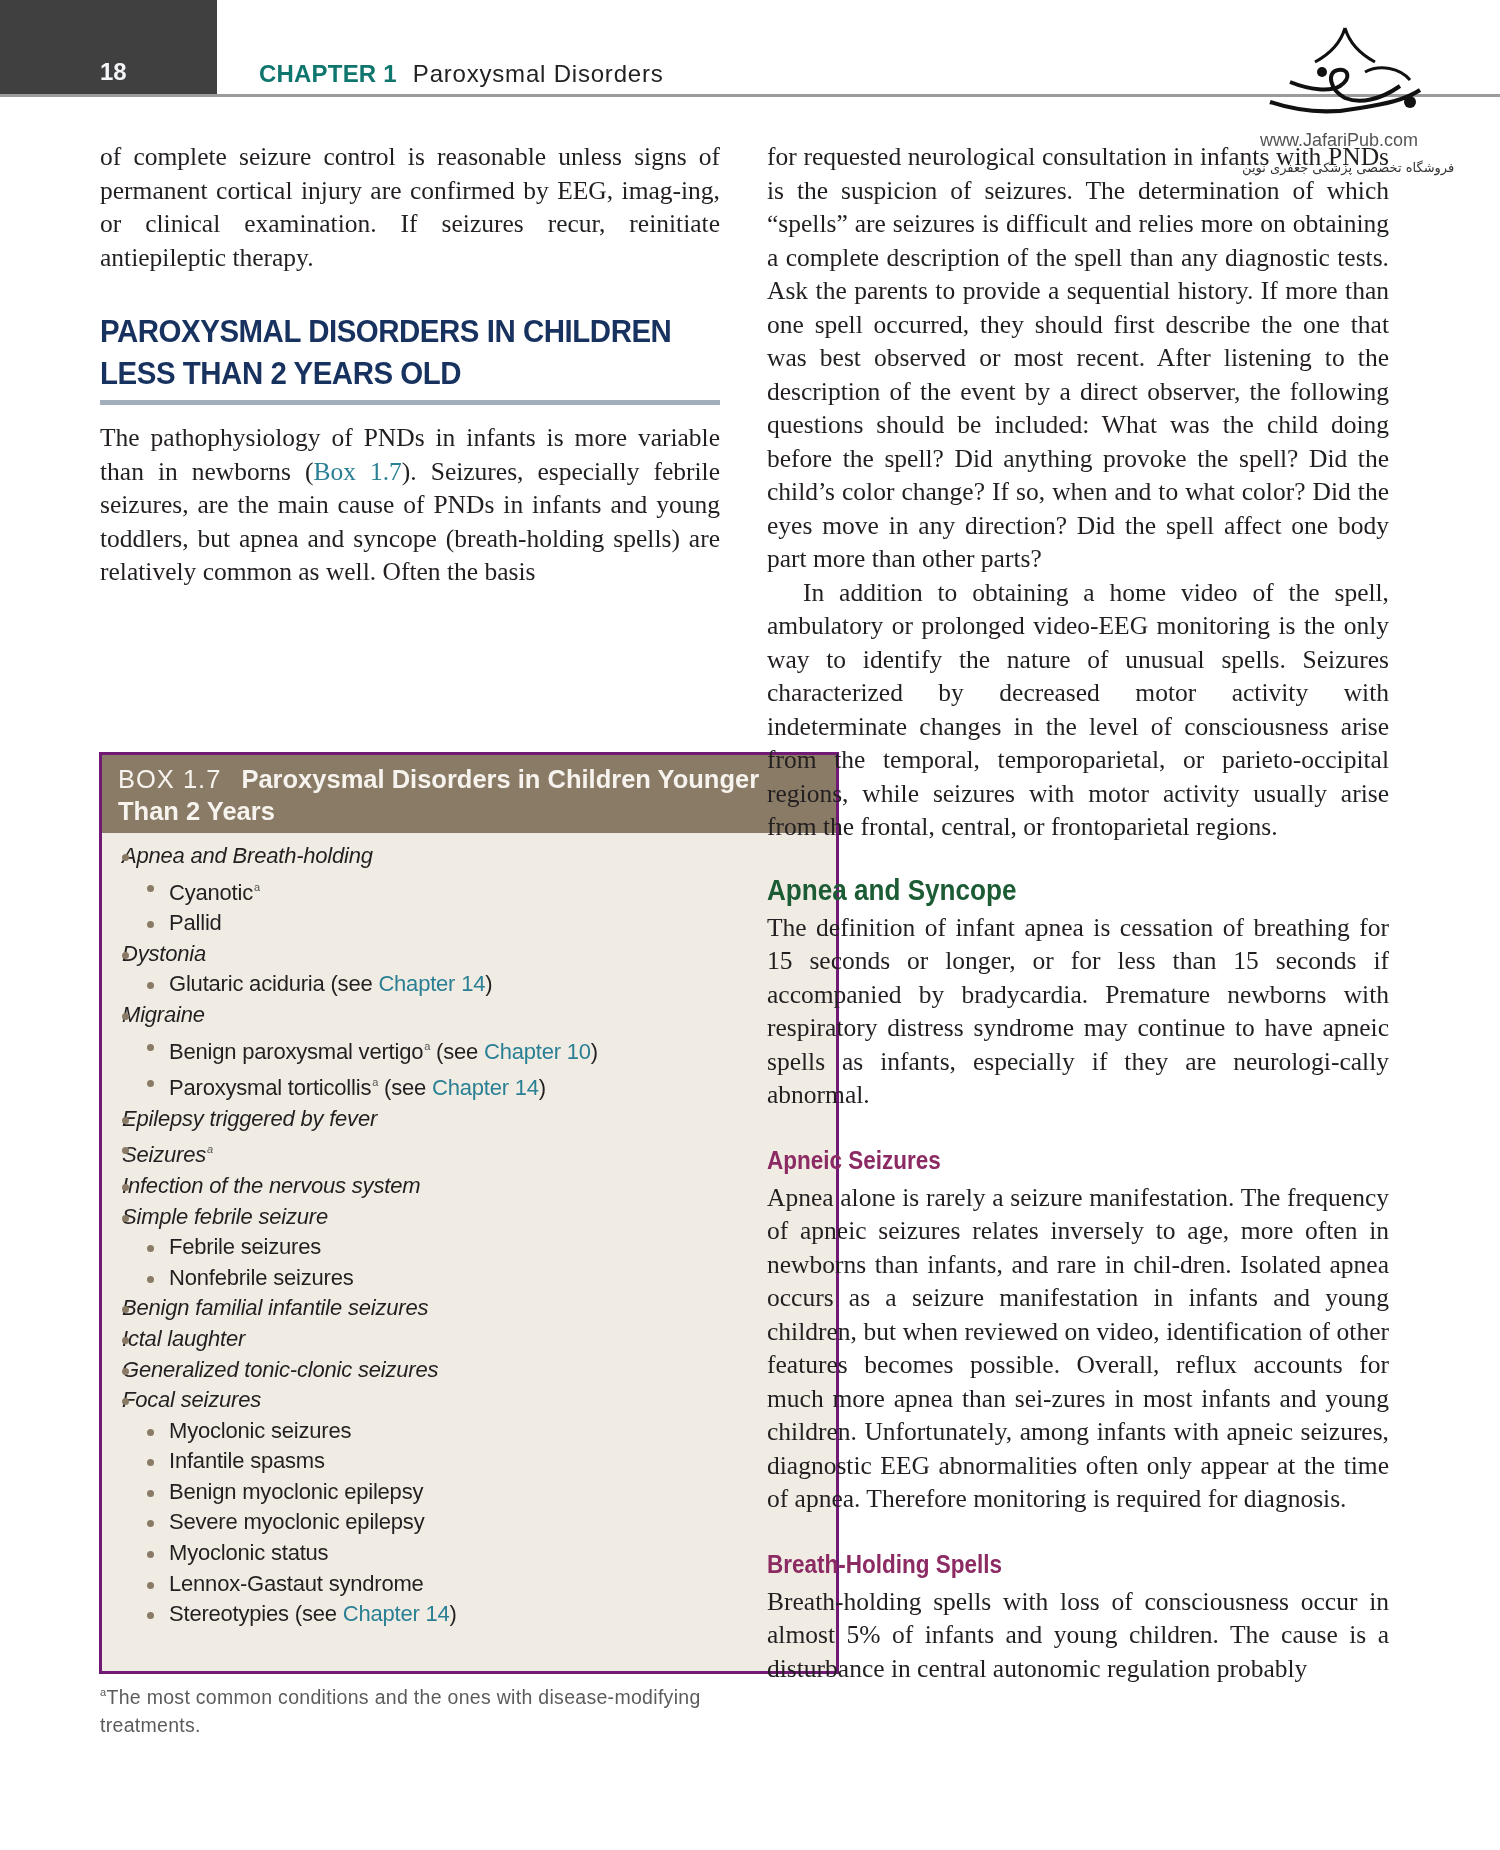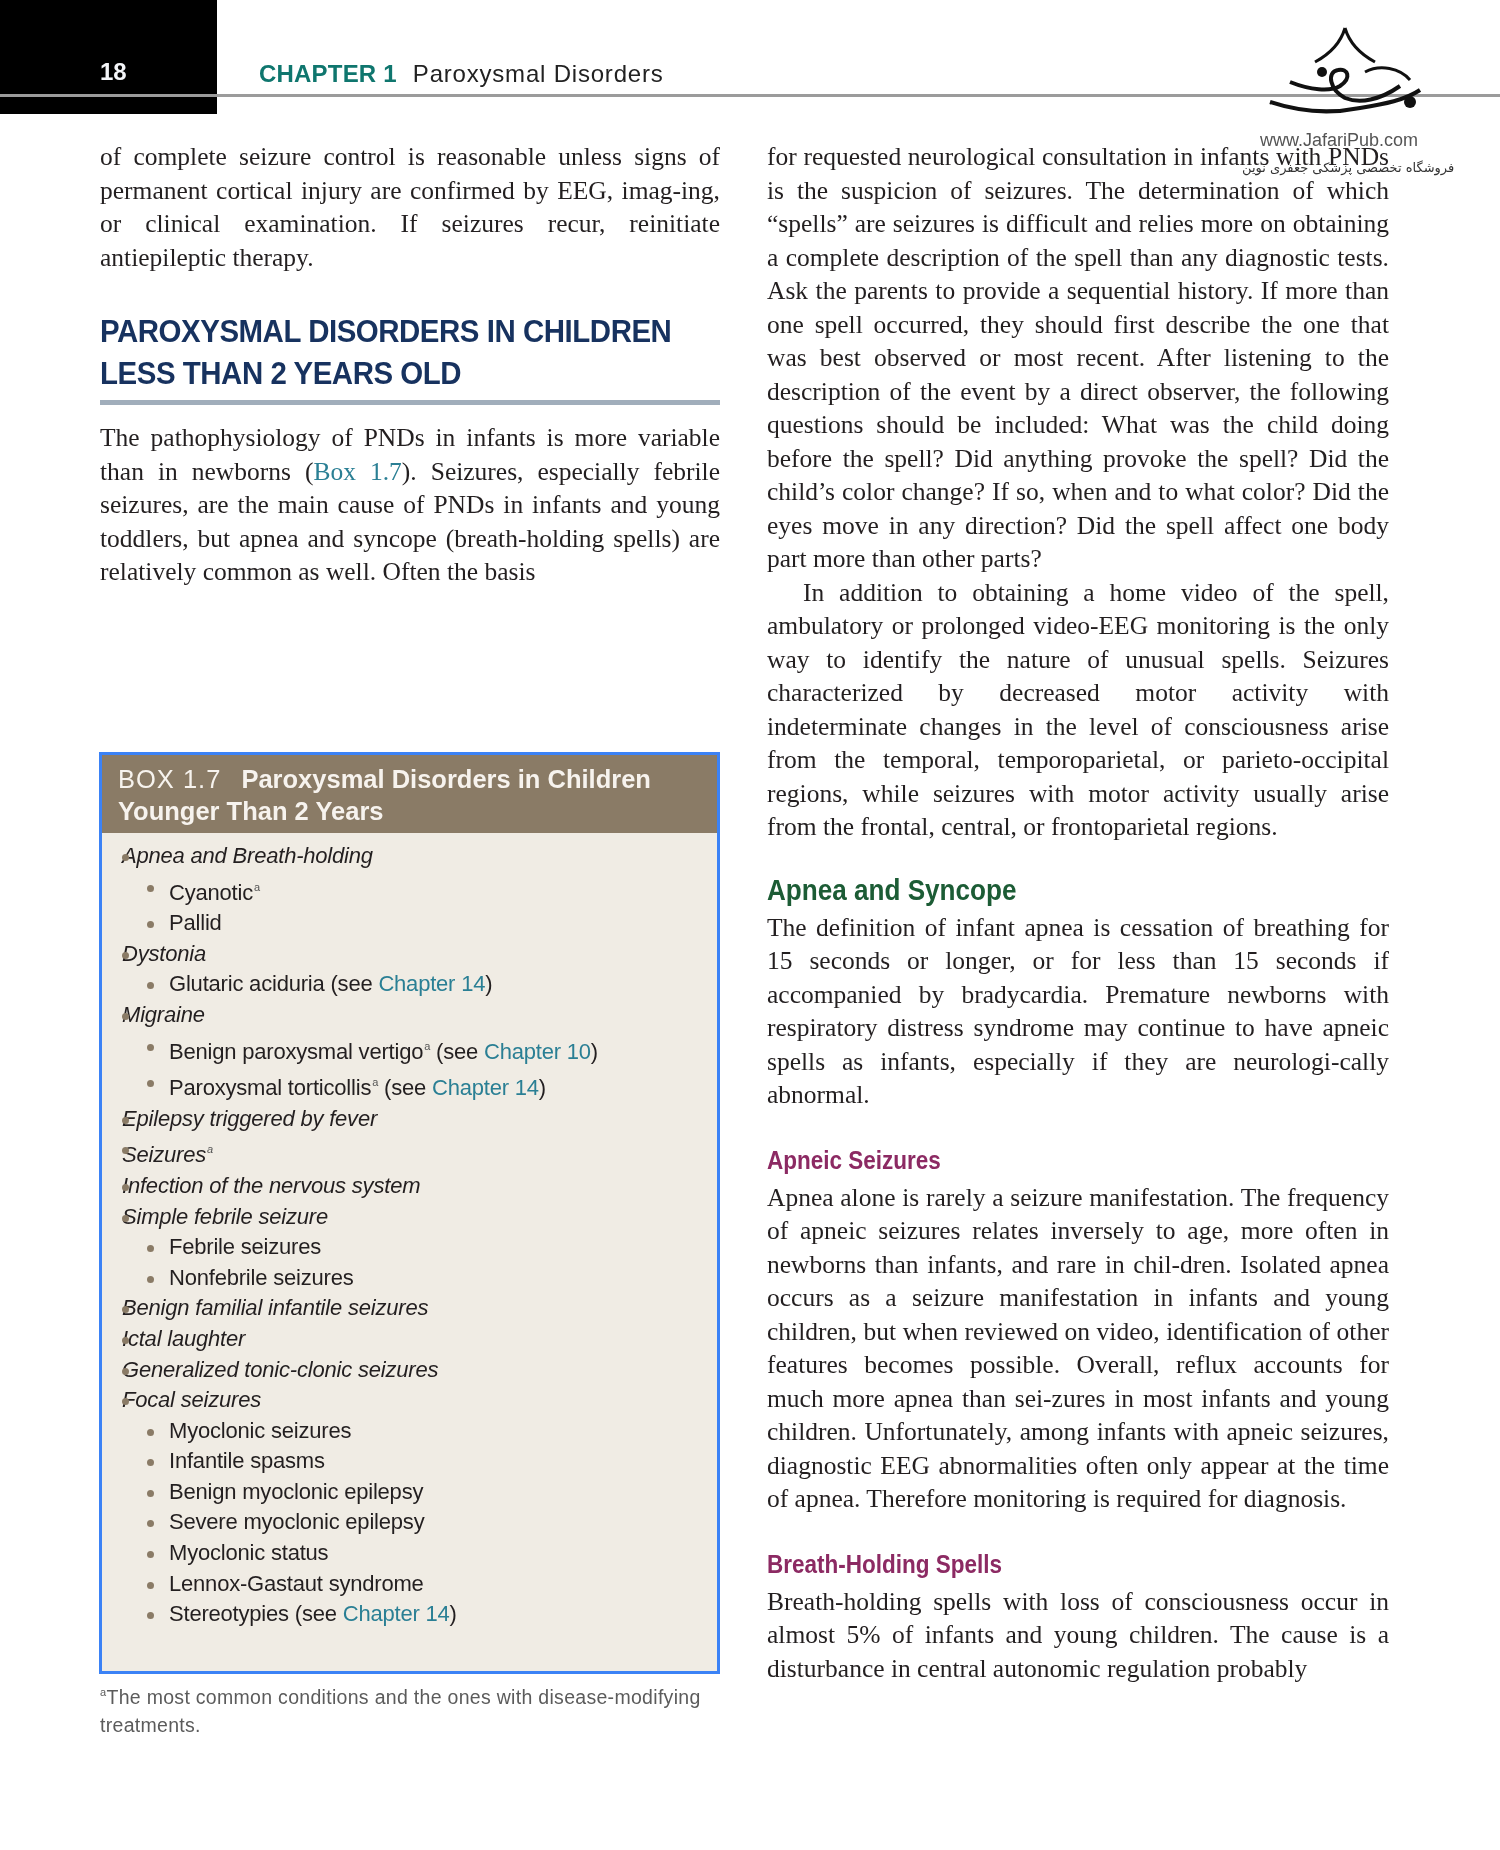--- a/index.html
+++ b/index.html
@@ -1,22 +1,22 @@
 <!DOCTYPE html>
 <html><head>
 <meta charset="utf-8">
 <style>
   * { box-sizing: border-box; margin: 0; padding: 0; }
   html, body { width: 1500px; height: 1850px; background: #ffffff; overflow: hidden; }
   body { position: relative; font-family: "Liberation Serif", "DejaVu Serif", serif; color: #231f20; }
 
   
   .page-num-block {
-    position: absolute; left: 0; top: 0; width: 217px; height: 114px;
-    background: #000000;
+    position: absolute; left: 0; top: 0; width: 217px; height: 94px;
+    background: #404040;
   }
   .page-num {
     position: absolute; left: 100px; top: 58px;
     font-family: "Liberation Sans", "DejaVu Sans", sans-serif; font-weight: bold;
     font-size: 24px; color: #f4f6f9;
   }
   .header-rule {
     position: absolute; left: 0; top: 94px; width: 1500px; height: 3px; background: #9b9b9b;
   }
   .chapter-label {
@@ -66,22 +66,22 @@
     white-space: nowrap;
   }
   .h3 {
     font-family: "Liberation Sans", "DejaVu Sans", sans-serif; font-weight: bold;
     font-size: 25px; color: #8c2a63; transform: scaleX(0.9); transform-origin: left;
     white-space: nowrap;
   }
 
   
   .box {
-    position: absolute; left: 99px; top: 752px; width: 621px; height: 922px;
-    border: 3px solid #3b82f6; background: #f0ece4;
+    position: absolute; left: 99px; top: 752px; width: 740px; height: 922px;
+    border: 3px solid #701a75; background: #f0ece4;
   }
   .box-head {
     background: #8a7b66; color: #f7f3ee; padding: 8px 16px 6px 16px;
     font-family: "Liberation Sans", "DejaVu Sans", sans-serif; font-size: 25.5px; line-height: 32px;
   }
   .box-head .box-num { font-weight: normal; letter-spacing: 1px; margin-right: 20px; }
   .box-head .box-title { font-weight: bold; }
   .box-list { list-style: none; padding: 8px 0 0 0; }
   .box-list li {
     position: relative;

